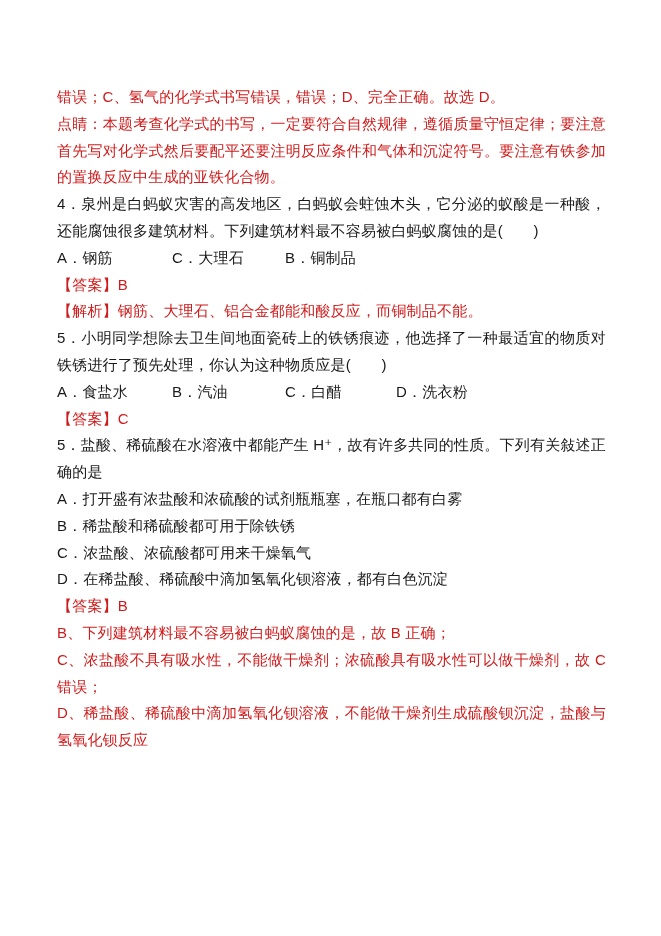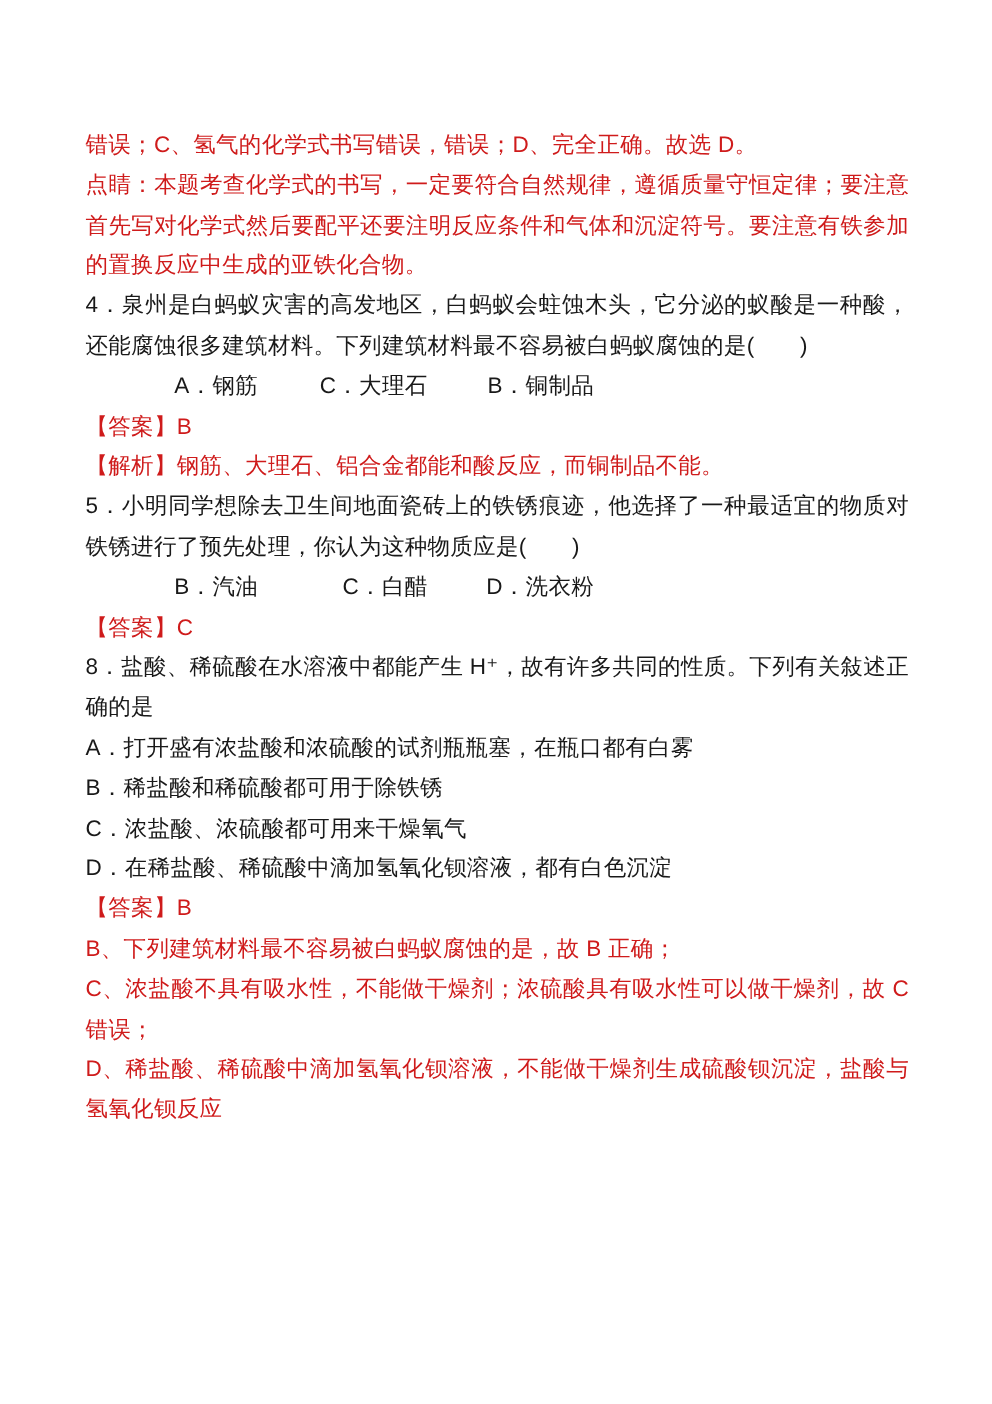--- a/index.html
+++ b/index.html
@@ -20,21 +20,21 @@
   .page p {
     margin: 0;
     font-size: 15px;
     line-height: 26.8px;
     text-align: justify;
     text-align-last: left;
     word-break: break-all;
     letter-spacing: 0.2px;
   }
   .red   { color: #cf1b1b; }
-  .black { color: #191919; text-align: right; }
+  .black { color: #191919; }
   .options-row {
     display: grid;
     grid-template-columns: 115px 113px 111px 1fr;
     font-size: 15px;
     line-height: 26.8px;
     letter-spacing: 0.2px;
   }
   .options-row span { white-space: nowrap; }
   .u {
     text-underline-offset: 3px;
@@ -52,27 +52,28 @@
   <div class="options-row black">
     <span>A．钢筋</span>
     <span>C．大理石</span>
     <span>B．铜制品</span>
   </div>
   <p class="red">【答案】B</p>
   <p class="red">【解析】钢筋、大理石、铝合金都能和酸反应，而铜制品不能。</p>
 
   <p class="black">5．小明同学想除去卫生间地面瓷砖上的铁锈痕迹，他选择了一种最适宜的物质对铁锈进行了预先处理，你认为这种物质应是(　　)</p>
   <div class="options-row black">
+    <span>A．食盐水</span>
     <span>B．汽油</span>
     <span>C．白醋</span>
     <span>D．洗衣粉</span>
   </div>
   <p class="red">【答案】C</p>
 
-  <p class="black">8．盐酸、稀硫酸在水溶液中都能产生 H⁺，故有许多共同的性质。下列有关敍述正确的是</p>
+  <p class="black">5．盐酸、稀硫酸在水溶液中都能产生 H⁺，故有许多共同的性质。下列有关敍述正确的是</p>
   <p class="black">A．打开盛有浓盐酸和浓硫酸的试剂瓶瓶塞，在瓶口都有白雾</p>
   <p class="black">B．稀盐酸和稀硫酸都可用于除铁锈</p>
   <p class="black">C．浓盐酸、浓硫酸都可用来干燥氧气</p>
   <p class="black">D．在稀盐酸、稀硫酸中滴加氢氧化钡溶液，都有白色沉淀</p>
   <p class="red">【答案】B</p>
   <p class="red">B、下列建筑材料最不容易被白蚂蚁腐蚀的是，故 B 正确；</p>
   <p class="red">C、浓盐酸不具有吸水性，不能做干燥剂；浓硫酸具有吸水性可以做干燥剂，故 C 错误；</p>
   <p class="red"><span>D、稀盐酸、稀硫酸中滴加氢氧化钡溶液，不能做干燥剂</span><span class="u">生成硫酸钡沉淀</span><span>，盐酸与氢氧化钡反应</span></p>
 
 </div>

